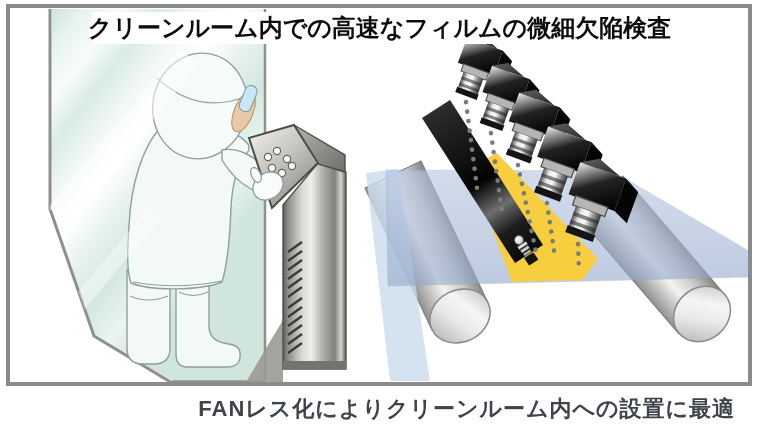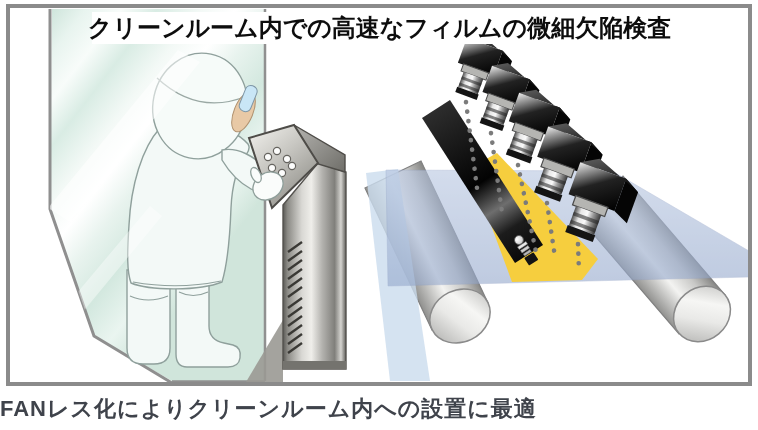--- a/index.html
+++ b/index.html
@@ -2,21 +2,21 @@
 <html><head>
 <meta charset="utf-8">
 <style>
   html,body{margin:0;padding:0;background:#fff;}
   .stage{position:relative;width:758px;height:430px;background:#ffffff;overflow:hidden;
          font-family:"Liberation Sans","DejaVu Sans",sans-serif;}
   .art{position:absolute;left:0;top:0;}
   .title-box{position:absolute;left:92px;top:12px;width:575px;height:32px;background:#ffffff;
              display:flex;align-items:center;justify-content:center;
              font-size:24px;font-weight:bold;color:#0d0d0d;letter-spacing:0px;white-space:nowrap;}
-  .caption{position:absolute;left:0;top:394px;width:735px;text-align:left;
+  .caption{position:absolute;left:0;top:394px;width:735px;text-align:right;
            font-size:22px;font-weight:bold;color:#3f434b;letter-spacing:1px;white-space:nowrap;}
 </style>
 </head>
 <body>
 
 <div class="stage">
 
 <svg class="art" width="758" height="430" viewBox="0 0 758 430">
   <defs>
 

